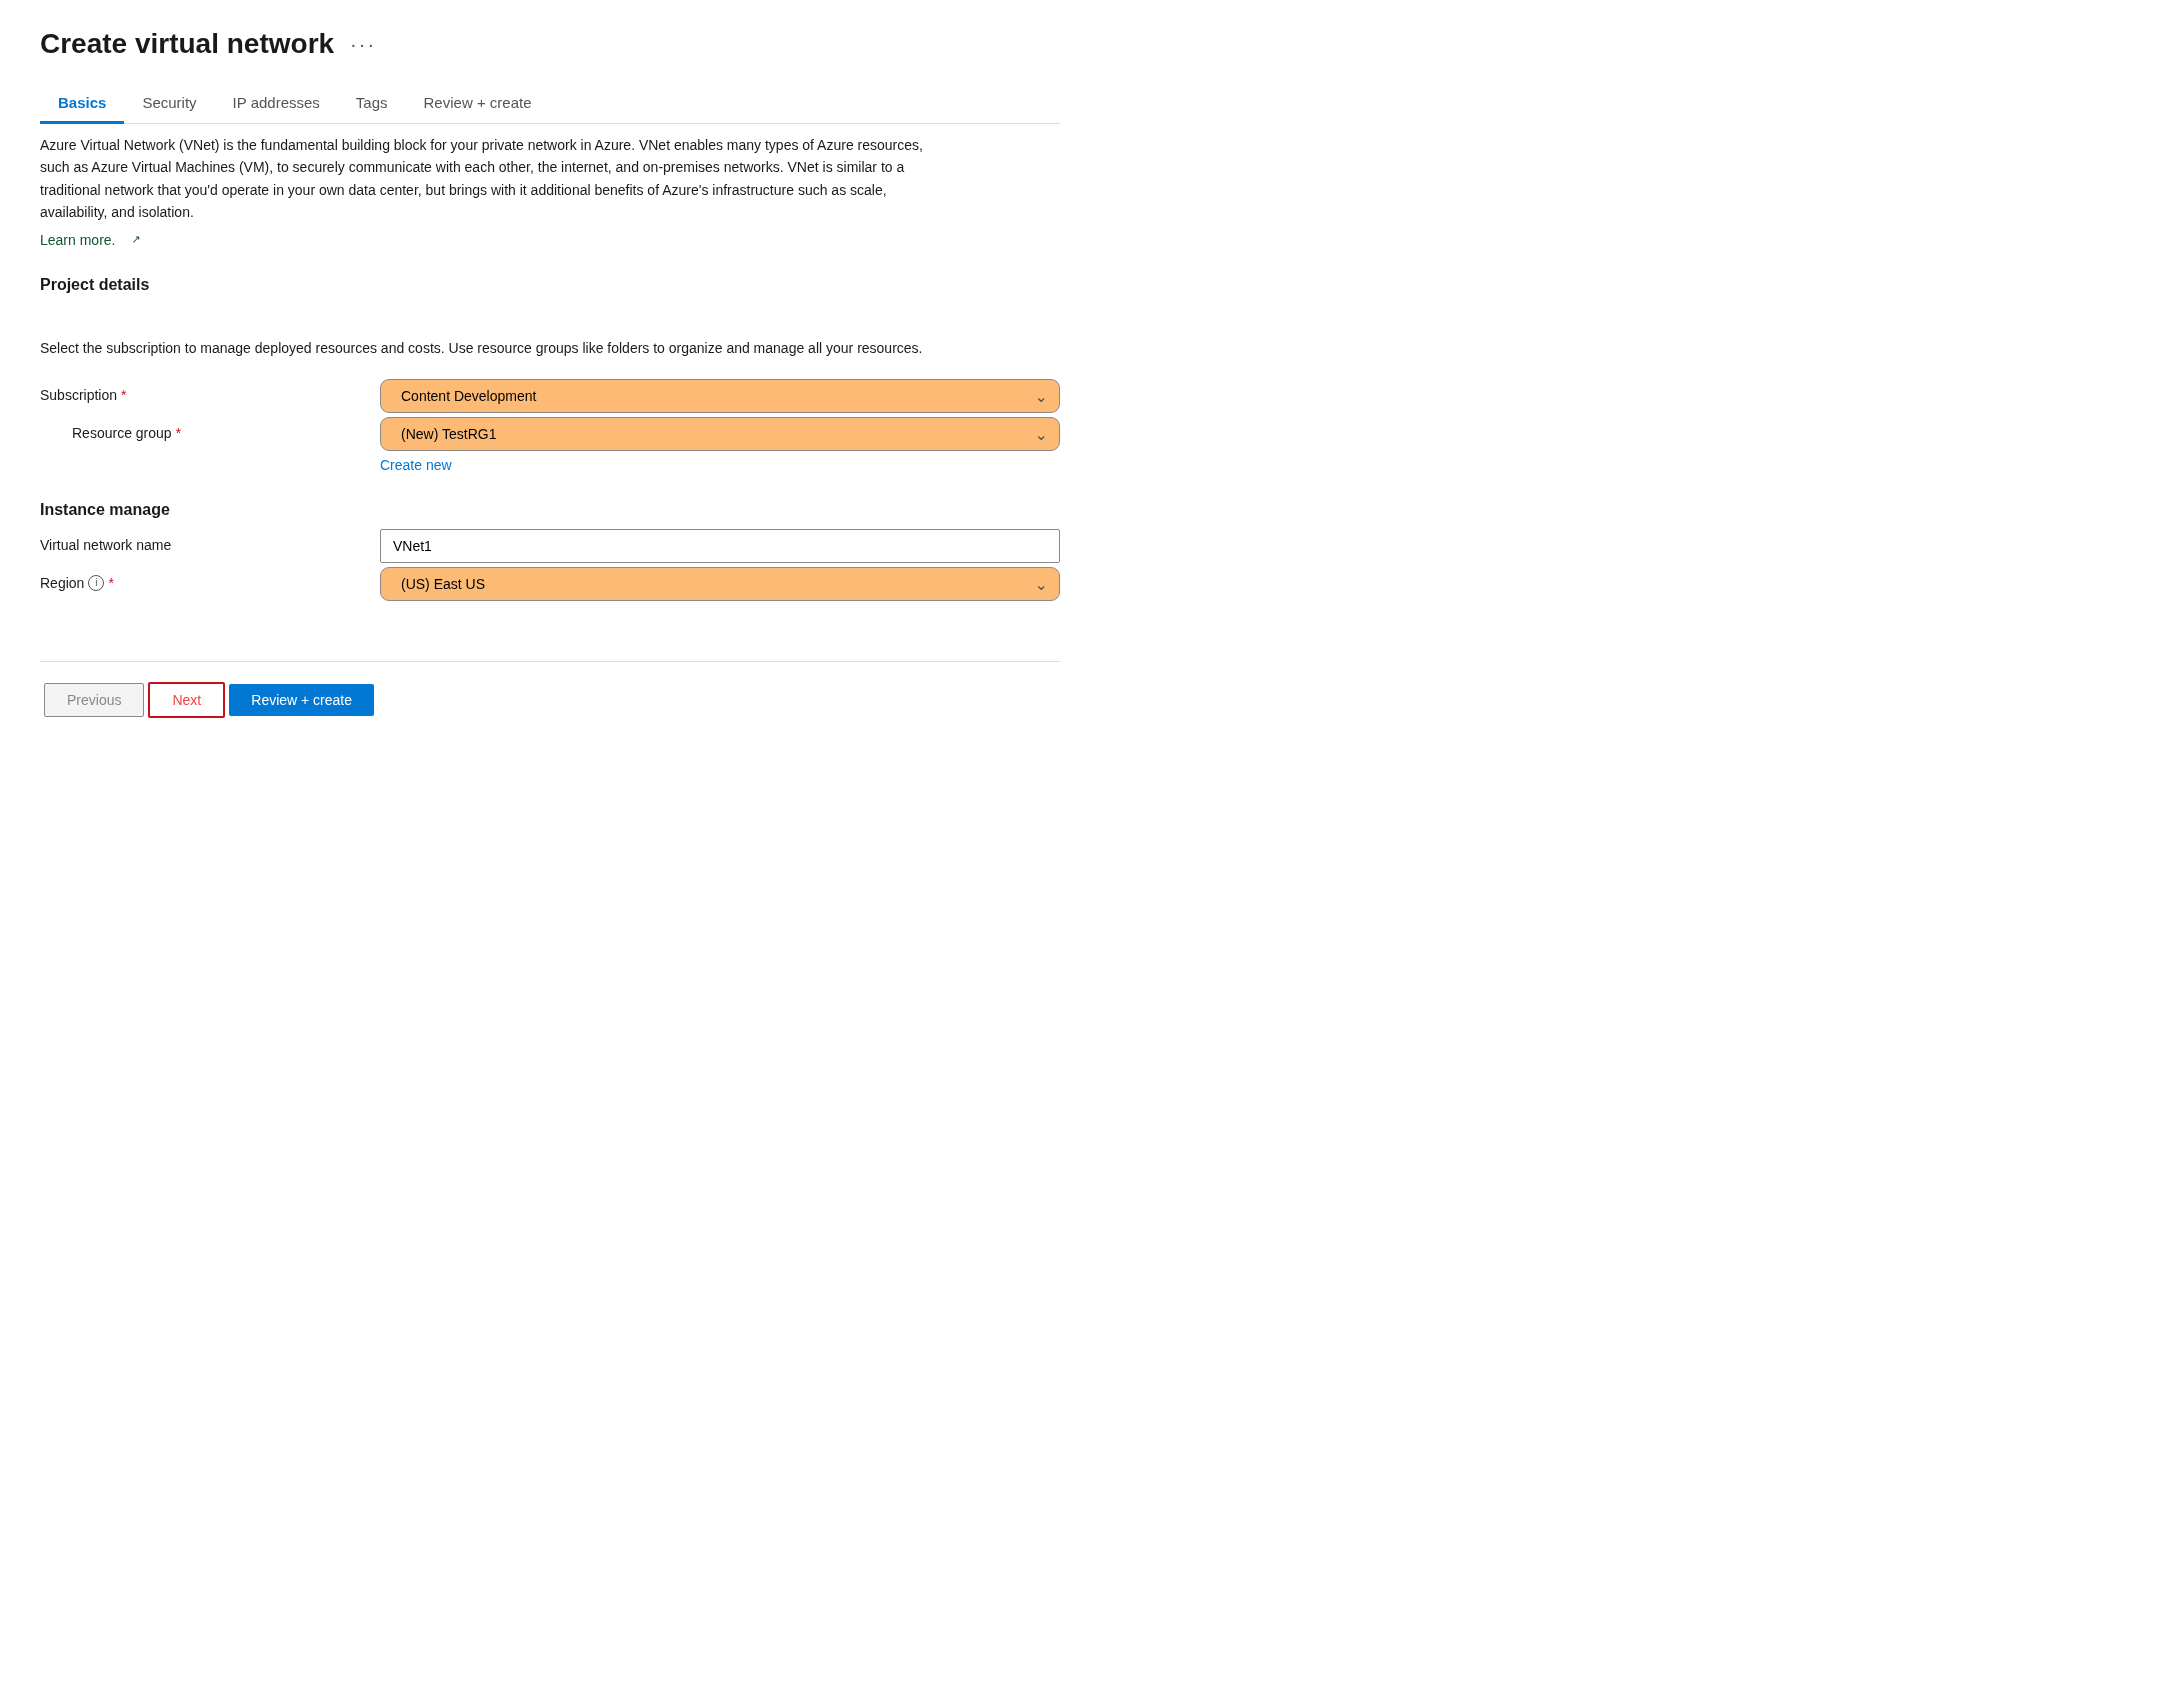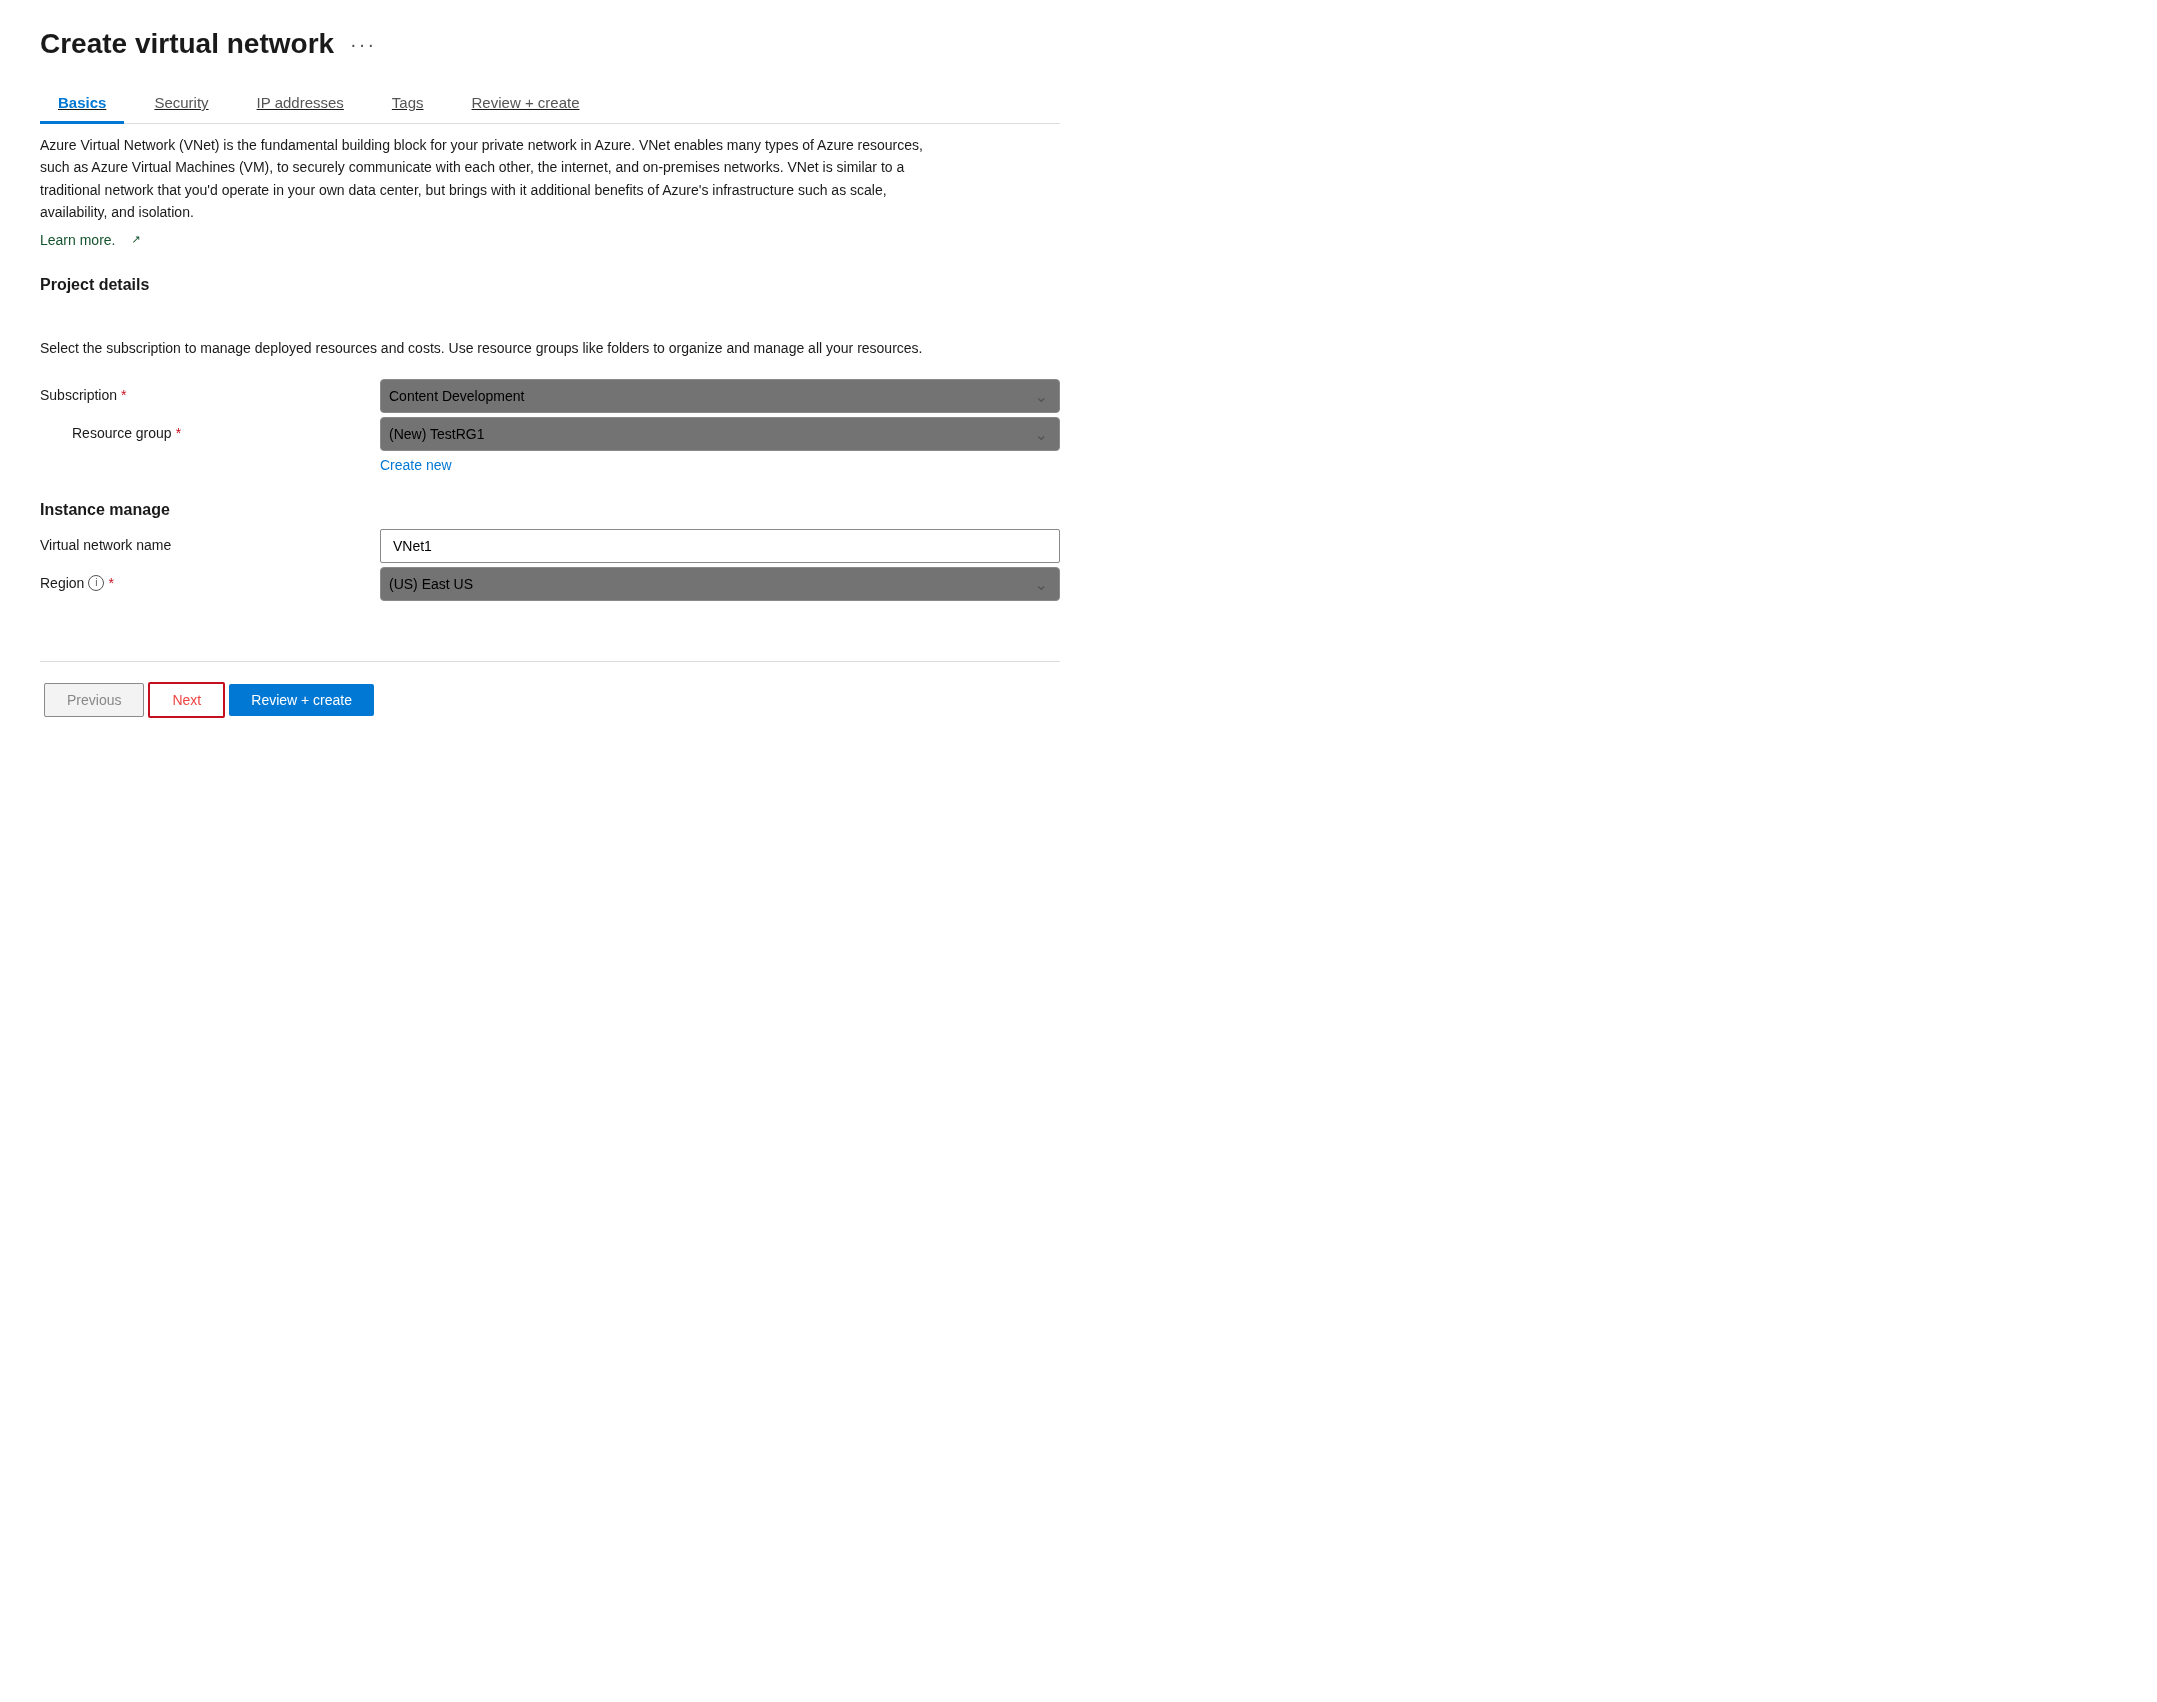--- a/index.html
+++ b/index.html
@@ -25,24 +25,23 @@
       color: #1a1a1a;
     }
     .more-icon {
       font-size: 20px;
       color: #555;
       cursor: pointer;
       letter-spacing: 2px;
     }
     .tabs {
       display: flex;
-      gap: 12px;
+      gap: 0;
       border-bottom: 1px solid #ddd;
       margin-bottom: 8px;
-      text-decoration: underline;
     }
     .tab {
       padding: 10px 18px;
       font-size: 15px;
       color: #555;
       cursor: pointer;
       border-bottom: 3px solid transparent;
       margin-bottom: -1px;
       white-space: nowrap;
     }
@@ -112,25 +111,25 @@
     .form-control-col {
       flex: 1;
       max-width: 680px;
     }
     .select-wrapper {
       position: relative;
       width: 100%;
     }
     .select-wrapper select {
       width: 100%;
-      padding: 8px 36px 8px 8px;
+      padding: 8px 36px 8px 20px;
       font-size: 14px;
       border: 1px solid #8a8a8a;
-      border-radius: 4px;
-      background: #737373;
+      border-radius: 9px;
+      background: #fdba74;
       appearance: none;
       -webkit-appearance: none;
       cursor: pointer;
     }
     .select-wrapper::after {
       content: '⌄';
       position: absolute;
       right: 12px;
       top: 50%;
       transform: translateY(-50%);

